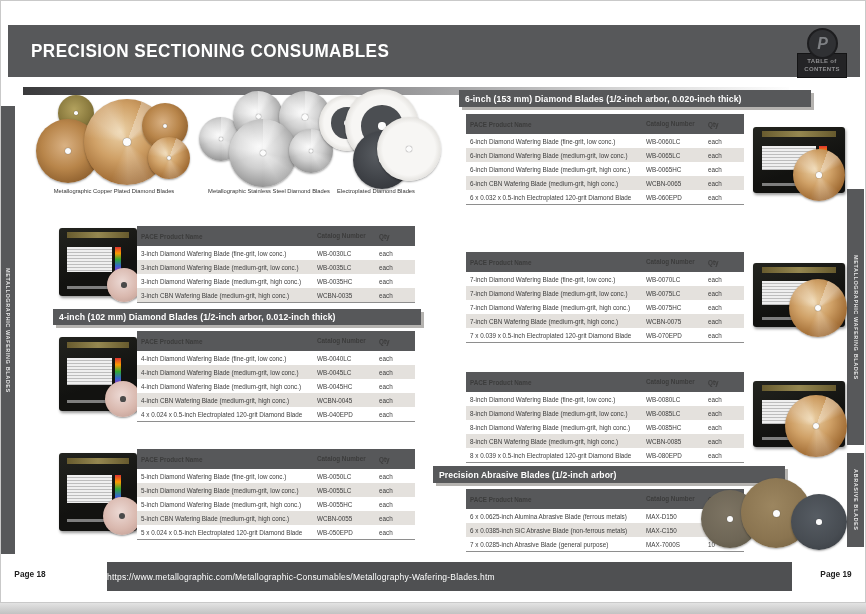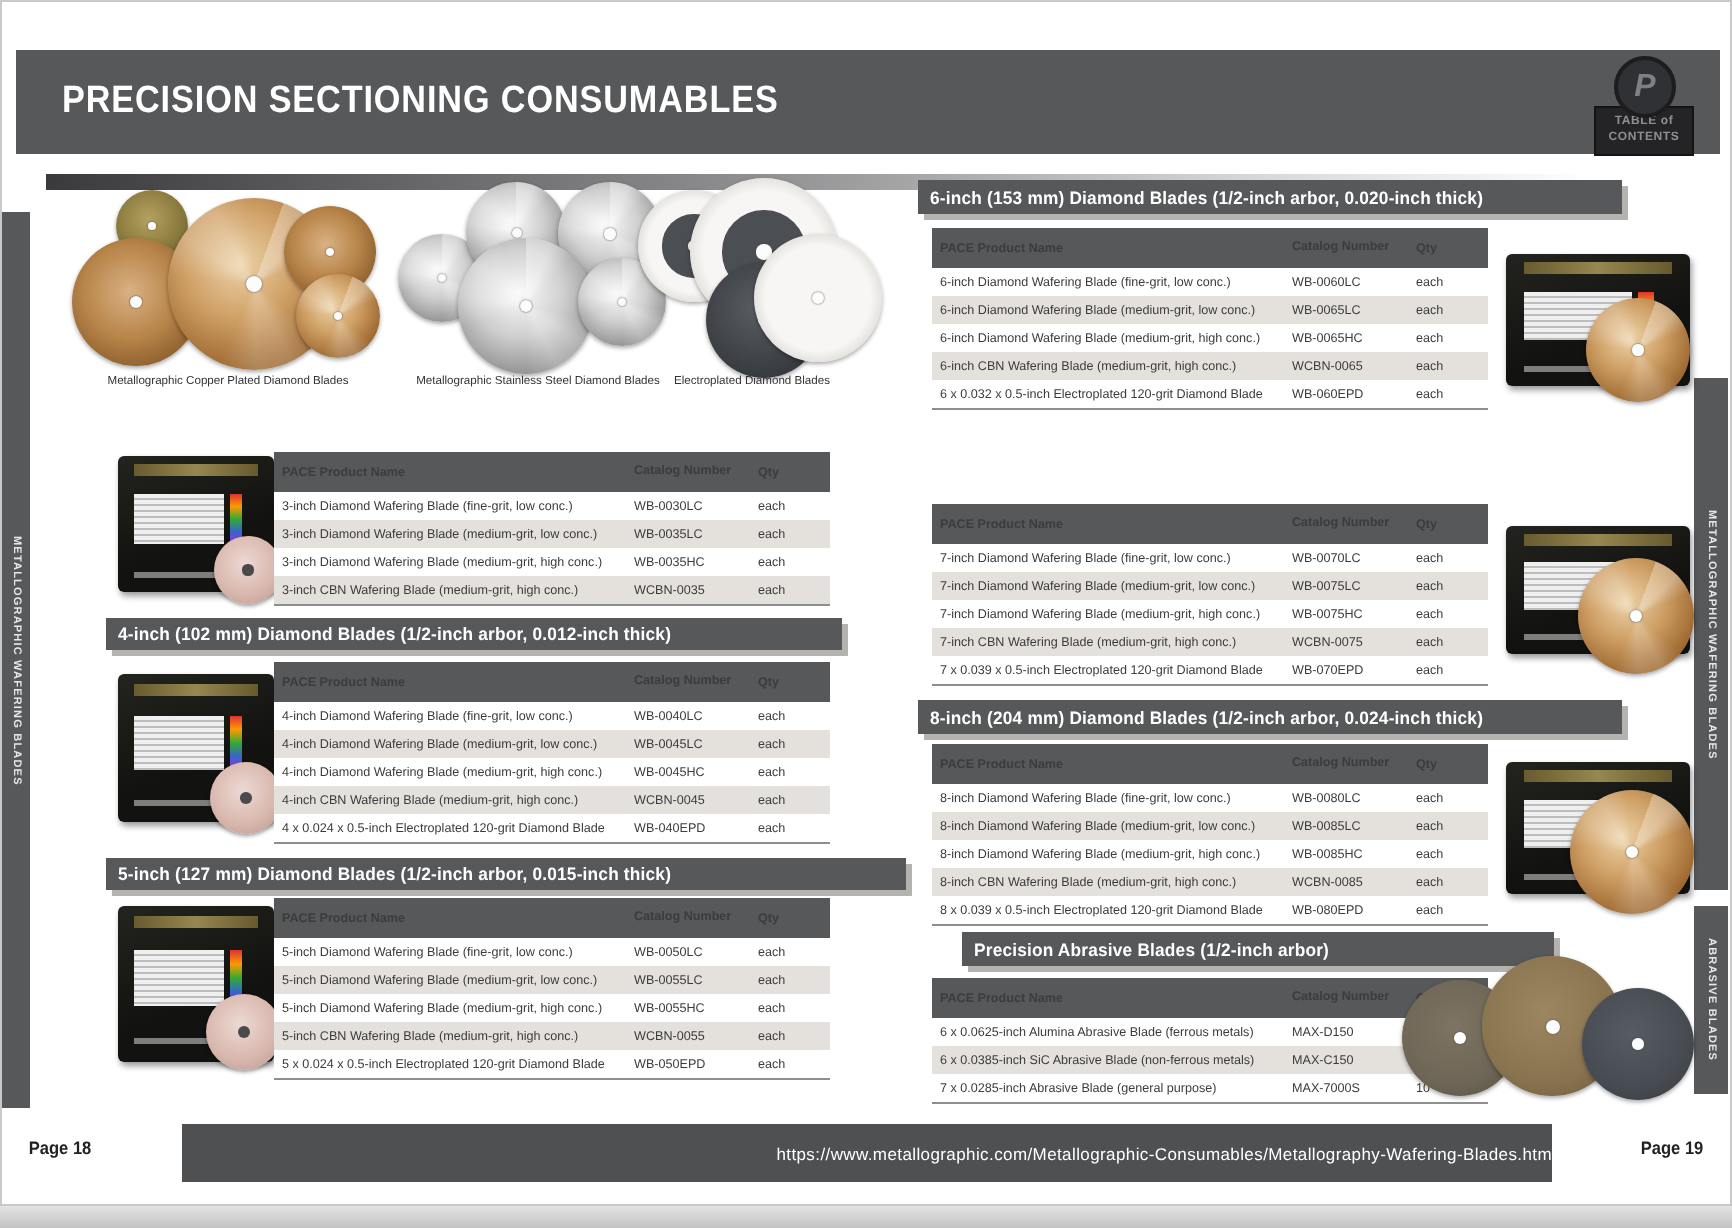--- a/index.html
+++ b/index.html
@@ -67,22 +67,22 @@
     background:linear-gradient(#d33,#f90,#3a3,#36c,#a3c);}
   .kit-url{position:absolute;left:10%;bottom:18%;width:80%;height:3px;background:#9a9a9a;opacity:.8;}
   .kit-disc{position:absolute;border-radius:50%;box-shadow:0 1px 2px rgba(0,0,0,.4);
     background:radial-gradient(circle at 45% 40%,#ecd9d4 0%,#d9b8ae 55%,#b9968c 100%);}
   .kit-disc::after{content:"";position:absolute;left:42%;top:42%;width:16%;height:16%;background:#4a4a4a;border-radius:50%;}
   
   .abr1{background:radial-gradient(circle at 45% 40%,#7d7463 0%,#6e6656 60%,#55503f 100%);}
   .abr2{background:radial-gradient(circle at 45% 40%,#9c8660 0%,#8a7450 60%,#6b5a3c 100%);}
   .abr3{background:radial-gradient(circle at 45% 40%,#565c63 0%,#474c52 60%,#34383d 100%);}
   
-  #footer-bar{left:90px;top:561px;width:685px;height:29px;background:#4f5052;display:flex;
-    align-items:center;justify-content:flex-end;}
+  #footer-bar{left:106px;top:561px;width:685px;height:29px;background:#4f5052;display:flex;
+    align-items:center;justify-content:flex-start;}
   #footer-url{color:#fff;font-size:8.5px;text-decoration:none;letter-spacing:.2px;}
   .pagenum{position:absolute;top:568px;font-size:9px;font-weight:bold;color:#222;transform:scaleX(.92);}
 </style>
 </head>
 <body>
 
 <div id="sheet">
 
   <div class="abs" id="header-band"></div>
   <div class="abs" id="page-title">PRECISION SECTIONING CONSUMABLES</div>
@@ -214,23 +214,20 @@
           <div class="td c2">each</div>
         </div>
         <div class="tr">
           <div class="td c0">4 x 0.024 x 0.5-inch Electroplated 120-grit Diamond Blade</div>
           <div class="td c1">WB-040EPD</div>
           <div class="td c2">each</div>
         </div>
       </div>
   </div>
 
-  <div class="secbar" style="left:52px;top:428px;width:400px;height:16px;">
-    <span>5-inch (127 mm) Diamond Blades (1/2-inch arbor, 0.015-inch thick)</span>
-  </div>
   <div class="kitbox" style="left:58px;top:452px;width:78px;height:84px;">
     <div class="kit-body"></div>
       <div class="kit-brand"></div>
       <div class="kit-label"></div>
     <div class="kit-stripe"></div>
       <div class="kit-url"></div>
     <div class="kit-disc" style="right:-4px;bottom:2px;width:38px;height:38px;"></div>
   </div>
   <div class="tbl" style="left:136px;top:448px;">
     <div class="thead">
@@ -355,23 +352,20 @@
   </div>
   <div class="kitbox" style="left:752px;top:262px;width:92px;height:70px;">
     <div class="kit-body"></div>
       <div class="kit-brand"></div>
       <div class="kit-label"></div>
     <div class="kit-stripe"></div>
       <div class="kit-url"></div>
     <div class="disc copper" style="left:36px;top:16px;width:58px;height:58px;"></div>
   </div>
 
-  <div class="secbar" style="left:458px;top:349px;width:352px;height:17px;">
-    <span>8-inch (204 mm) Diamond Blades (1/2-inch arbor, 0.024-inch thick)</span>
-  </div>
   <div class="tbl" style="left:465px;top:371px;">
     <div class="thead">
       <div class="td c0">PACE Product Name</div>
       <div class="td c1">
           <span class="wrapcell">Catalog Number</span>
         </div>
       <div class="td c2">Qty</div>
     </div>
     <div>
         <div class="tr">
@@ -403,21 +397,21 @@
   </div>
   <div class="kitbox" style="left:752px;top:380px;width:92px;height:72px;">
     <div class="kit-body"></div>
       <div class="kit-brand"></div>
       <div class="kit-label"></div>
     <div class="kit-stripe"></div>
       <div class="kit-url"></div>
     <div class="disc copper" style="left:32px;top:14px;width:62px;height:62px;"></div>
   </div>
 
-  <div class="secbar" style="left:480px;top:465px;width:296px;height:17px;">
+  <div class="secbar" style="left:432px;top:465px;width:352px;height:17px;">
     <span>Precision Abrasive Blades (1/2-inch arbor)</span>
   </div>
   <div class="tbl" style="left:465px;top:488px;">
     <div class="thead">
       <div class="td c0">PACE Product Name</div>
       <div class="td c1">
           <span class="wrapcell">Catalog Number</span>
         </div>
       <div class="td c2">Qty</div>
     </div>

